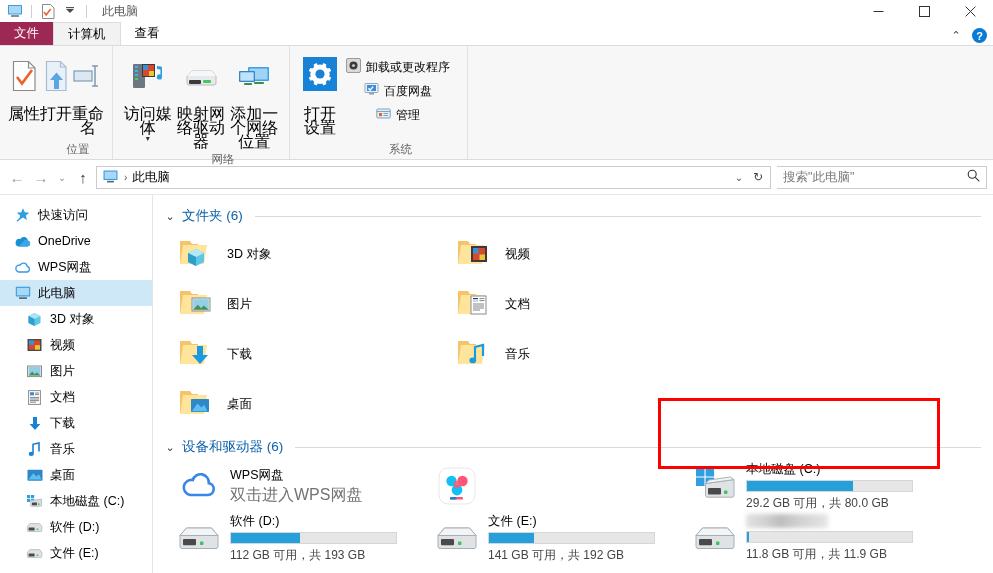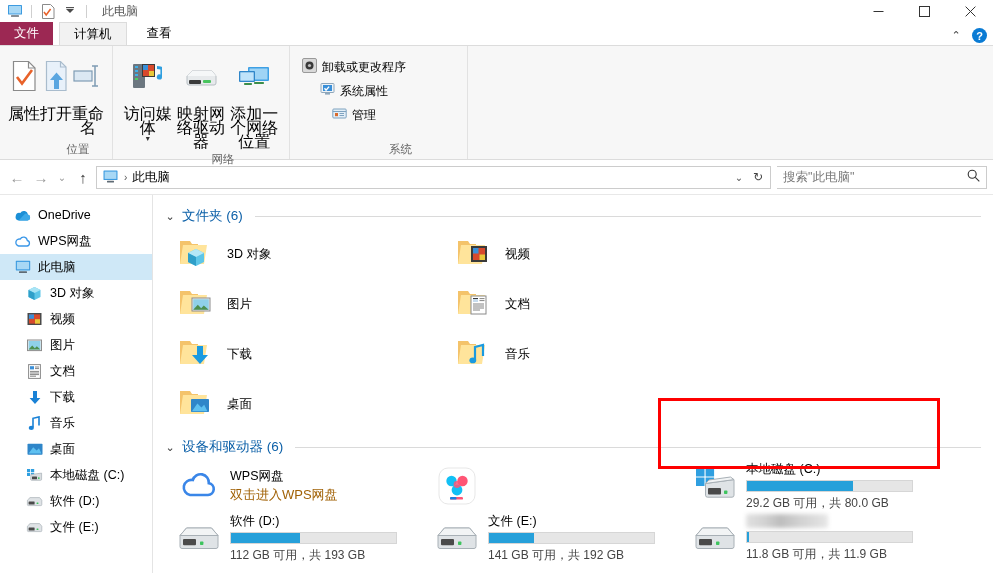--- a/index.html
+++ b/index.html
@@ -20,21 +20,21 @@
     background: #ffffff; position: relative; flex: none;
   }
   .qat { display:flex; align-items:center; padding-left:6px; gap:4px; height:22px;}
   .qat-ico { width:18px; height:18px; display:flex; align-items:center; justify-content:center; }
   .qat-sep { width:1px; height:13px; background:#cfcfcf; margin:0 3px; }
   .win-title { font-size:12px; color:#555; margin-left:8px; }
   .caption-btns { position:absolute; right:0; top:0; display:flex; height:22px; }
   .cbtn { width:46px; height:22px; display:flex; align-items:center; justify-content:center; }
 
   
-  .tabstrip { height:23px; display:flex; background:#fff; position:relative; flex:none;gap:6px; }
+  .tabstrip { height:23px; display:flex; background:#fff; position:relative; flex:none; }
   .tab {
     height:23px; padding:0 14px; display:flex; align-items:center;
     font-size:12.5px; color:#000; cursor:default;
   }
   .tab.file { background:#9c2853; color:#fff; font-weight:400; }
   .tab.active { background:#f2f2f2; border:1px solid #dcdcdc; border-bottom:none; color:#000; }
   .tab-right { position:absolute; right:6px; bottom:2px; display:flex; align-items:center; gap:10px; }
   .chev-up { width:12px; height:12px; display:flex; align-items:center; justify-content:center; color:#444; font-size:11px; }
   .help-ico {
     width:15px;height:15px;border-radius:50%;background:#0a7bd4;color:#fff;
@@ -101,21 +101,21 @@
 
   .sect-hdr { display:flex; align-items:center; gap:5px; height:22px; margin-bottom:2px; }
   .sect-chev { width:14px; color:#3c3c3c; font-size:11px; text-align:center; }
   .sect-title { font-size:13.5px; color:#0c60a8; white-space:nowrap; }
   .sect-rule { flex:1; height:1px; background:#dadada; margin-left:7px; margin-right:12px; }
 
   .tiles { display:flex; flex-wrap:wrap; }
   .tile { width:278px; height:50px; display:flex; align-items:center; gap:10px; padding-left:14px; cursor:default; }
   .tile-ico { width:40px; height:42px; display:flex; align-items:center; justify-content:center; flex:none; }
   .tile-txt { font-size:12.5px; color:#000; }
-  .tile-sub { font-size:13px; color:#a16207; margin-top:2px; }
+  .tile-sub { font-size:16px; color:#737373; margin-top:2px; }
 
   .drives { display:flex; flex-wrap:wrap; }
   .drive { width:258px; height:52px; display:flex; align-items:center; gap:9px; padding-left:14px; cursor:default; }
   .drive-ico { width:44px; height:40px; display:flex; align-items:center; justify-content:center; flex:none; position:relative; }
   .drive-info { display:flex; flex-direction:column; justify-content:center; }
   .drive-name { font-size:12.5px; color:#000; line-height:16px; }
   .bar { width:167px; height:12px; background:#e6e6e6; border:1px solid #d6d6d6; margin:3px 0 3px 0; }
   .bar > i { display:block; height:100%; background:#26a0da; }
   .drive-cap { font-size:12px; color:#444; }
   .blurname {
@@ -267,41 +267,51 @@
               </svg>
           </div>
           <div class="bl">添加一个网络位置</div>
         </div>
       </div>
       <div class="rgroup-label">网络</div>
     </div>
 
     <div class="rgroup" style="width:178px">
       <div class="rgroup-body">
+        <div class="bigbtn" style="width:44px">
+          <div class="bi">
+            <svg width="36" height="36" viewBox="0 0 36 36">
+                <rect x="1" y="1" width="34" height="34" fill="#1882d6"></rect>
+                <path d="M18 8.5l2.4.6.9-2 3.1 1.5-.6 2.1 1.8 1.8 2.1-.6 1.5 3.1-2 .9.6 2.4-.6 2.4 2 .9-1.5 3.1-2.1-.6-1.8 1.8.6 2.1-3.1 1.5-.9-2-2.4.6-2.4-.6-.9 2-3.1-1.5.6-2.1-1.8-1.8-2.1.6-1.5-3.1 2-.9-.6-2.4.6-2.4-2-.9 1.5-3.1 2.1.6 1.8-1.8-.6-2.1 3.1-1.5.9 2z" fill="#fff"></path>
+                <circle cx="18" cy="18" r="4.6" fill="#1882d6"></circle>
+              </svg>
+          </div>
+          <div class="bl">打开设置</div>
+        </div>
         <div class="smallcol">
           <div class="smallbtn">
             <span>
               <svg width="15" height="15" viewBox="0 0 15 15">
                   <rect x="0.5" y="0.5" width="14" height="14" rx="1.5" fill="#d9d9d9" stroke="#9a9a9a"></rect>
                   <circle cx="7.5" cy="7.5" r="4" fill="#3a3a3a"></circle>
                   <circle cx="7.5" cy="7.5" r="1.6" fill="#c0c0c0"></circle>
                 </svg>
             </span>
             <span class="sl">卸载或更改程序</span>
           </div>
           <div class="smallbtn">
             <span>
               <svg width="15" height="15" viewBox="0 0 15 15">
                   <rect x="1" y="1.5" width="13" height="9" rx="0.8" fill="#eef3f7" stroke="#8fa7bb"></rect>
                   <rect x="3" y="3" width="9" height="6" fill="#3a8fd8"></rect>
                   <path d="M4.5 6.2l1.6 2 3-3.6" stroke="#fff" stroke-width="1.4" fill="none"></path>
                   <rect x="5" y="11" width="5" height="1.6" fill="#8fa7bb"></rect>
                 </svg>
             </span>
-            <span class="sl">系统属性</span>
+            <span class="sl">百度网盘</span>
           </div>
           <div class="smallbtn">
             <span>
               <svg width="15" height="15" viewBox="0 0 15 15">
                   <rect x="0.8" y="3" width="13.4" height="9" rx="1" fill="#e3eef7" stroke="#7fa3c0"></rect>
                   <path d="M0.8 5.5h13.4" stroke="#7fa3c0"></path>
                   <rect x="3" y="7" width="3" height="3.2" fill="#d86a2c"></rect>
                   <rect x="7.5" y="7" width="4.5" height="1" fill="#7fa3c0"></rect>
                   <rect x="7.5" y="9" width="4.5" height="1" fill="#7fa3c0"></rect>
                 </svg>
@@ -342,20 +352,29 @@
             <path d="M8.3 8.3l4 4" stroke="#333" stroke-width="1.1"></path>
           </svg>
       </span>
     </div>
   </div>
 
   <div class="main">
 
     <div class="navpane">
 
+      <div class="nav-item">
+        <span class="nav-ico">
+          <svg width="16" height="16" viewBox="0 0 16 16">
+              <path d="M8 1.2l1.8 4.1 4.4.4-3.3 2.9 1 4.3L8 10.6 4.1 12.9l1-4.3L1.8 5.7l4.4-.4z" fill="#2f9fe0"></path>
+              <path d="M2 14.2l3.6-3.2" stroke="#2f9fe0" stroke-width="1.4"></path>
+            </svg>
+        </span>
+        <span class="nav-lbl">快速访问</span>
+      </div>
 
       <div class="nav-item">
         <span class="nav-ico">
           <svg width="17" height="13" viewBox="0 0 17 13">
               <path d="M4.6 11.5h8.9a3 3 0 0 0 .3-5.9A4 4 0 0 0 6.3 4 3.3 3.3 0 0 0 4.6 11.5z" fill="#1b8fd6"></path>
               <path d="M4.6 11.5h8.9a3 3 0 0 0 .3-5.9 4 4 0 0 0-2.6-1.1z" fill="#3aa8e8"></path>
             </svg>
         </span>
         <span class="nav-lbl">OneDrive</span>
       </div>

